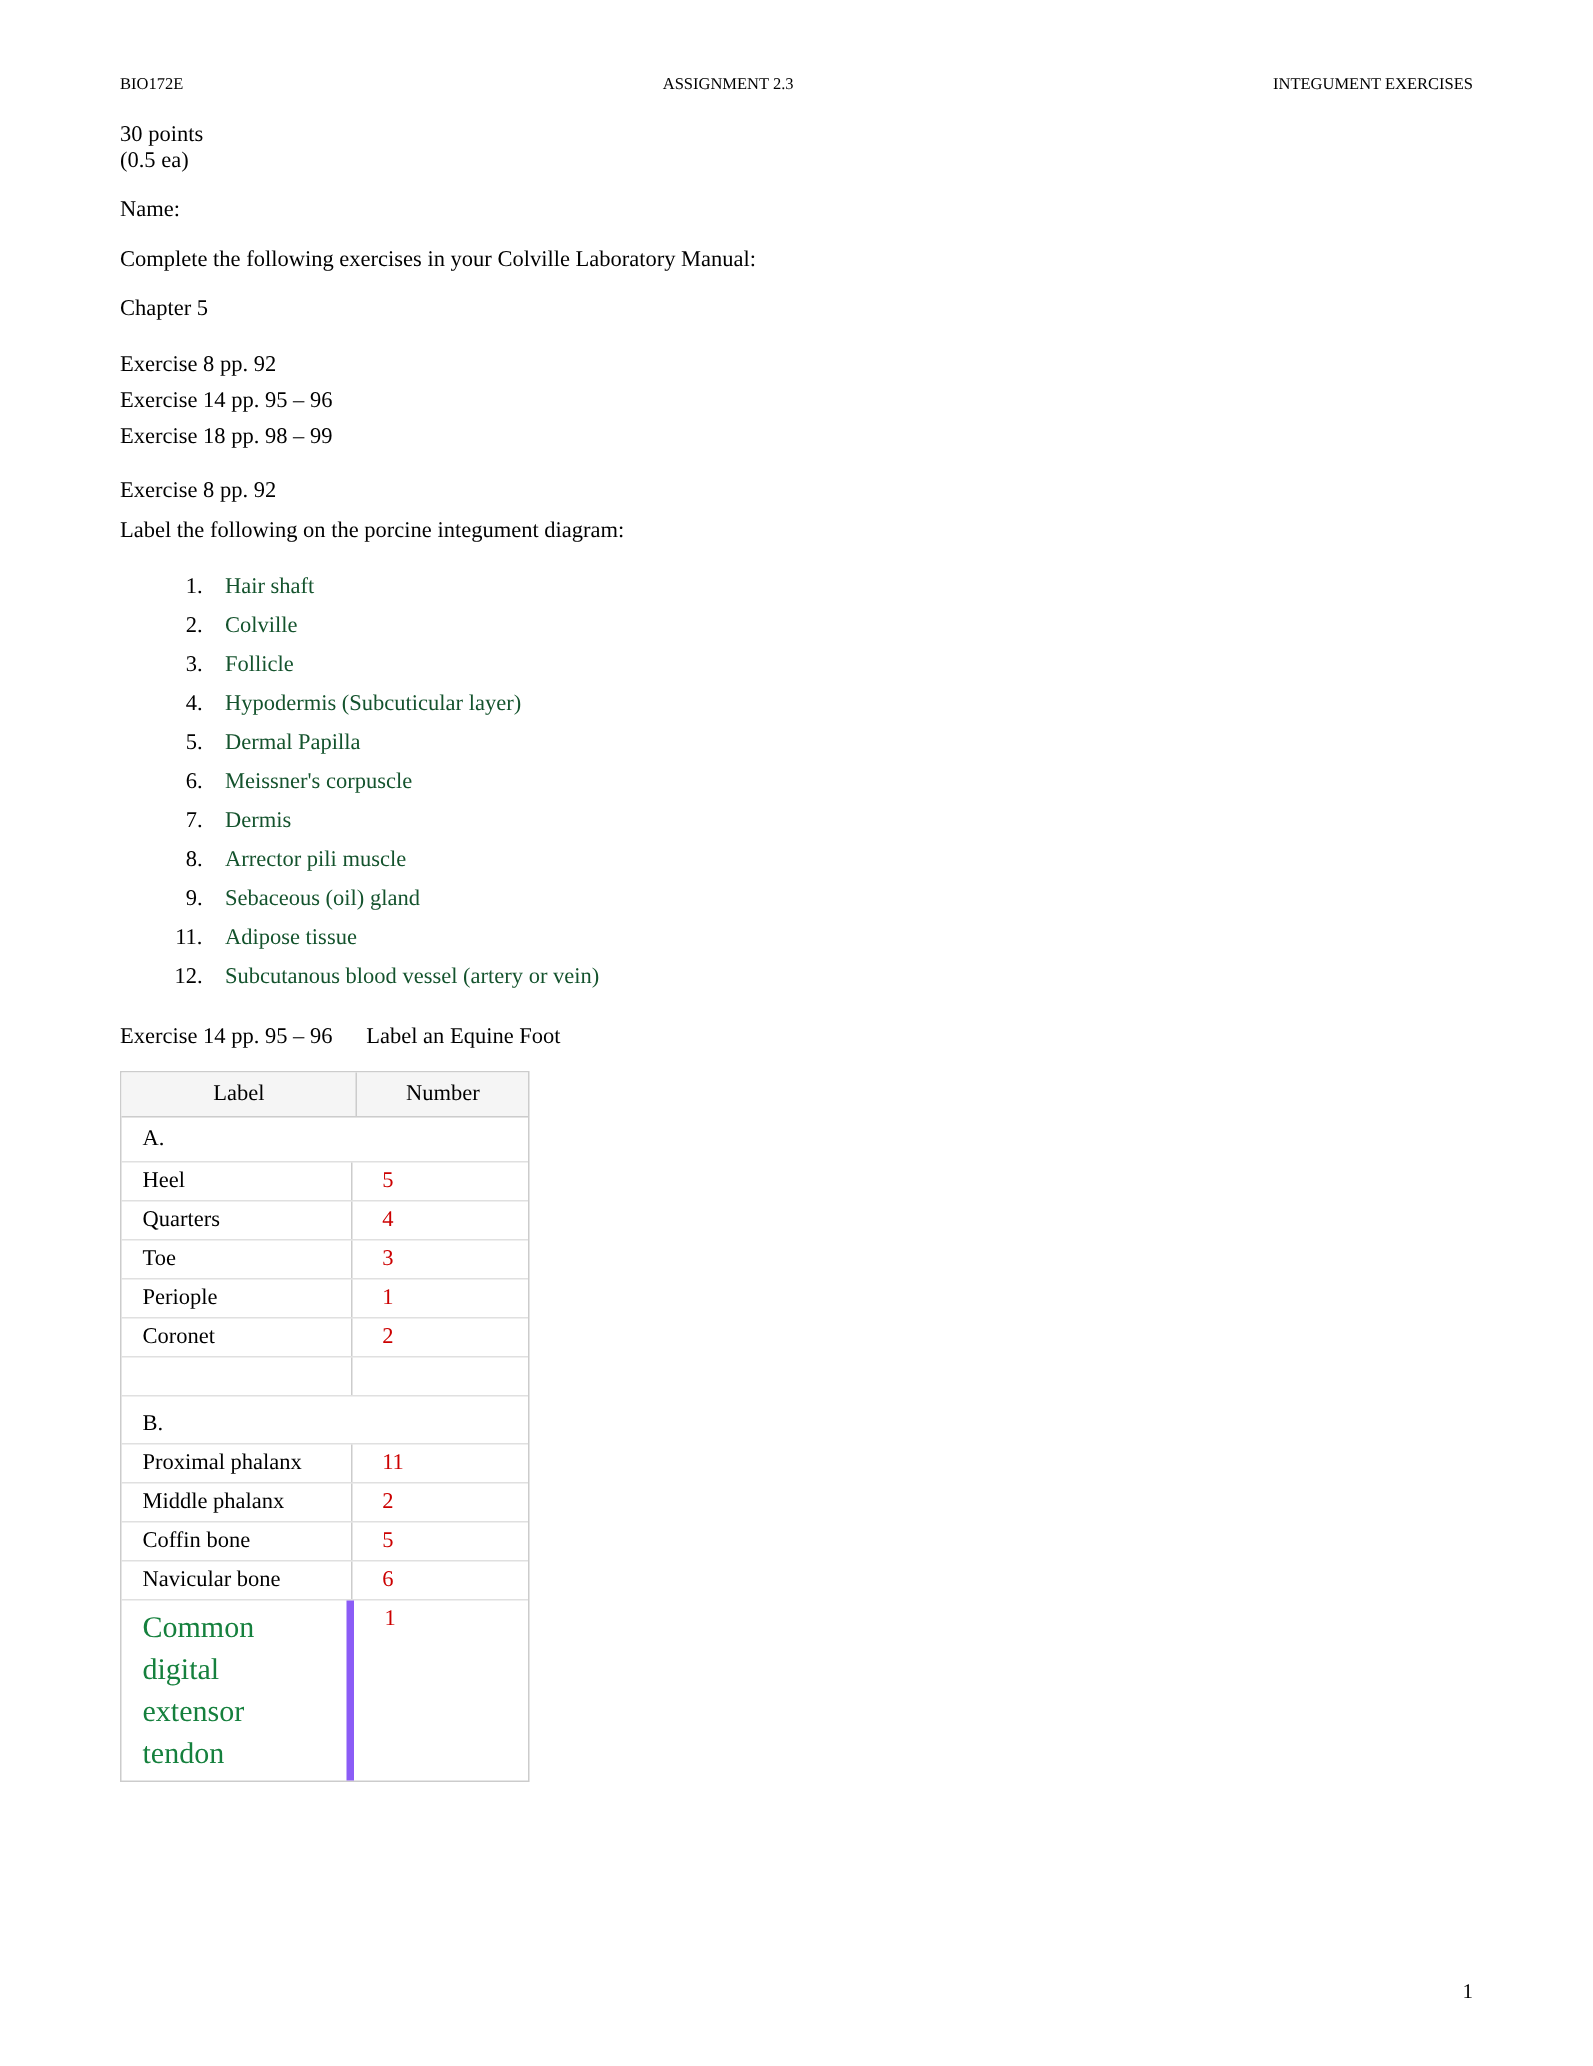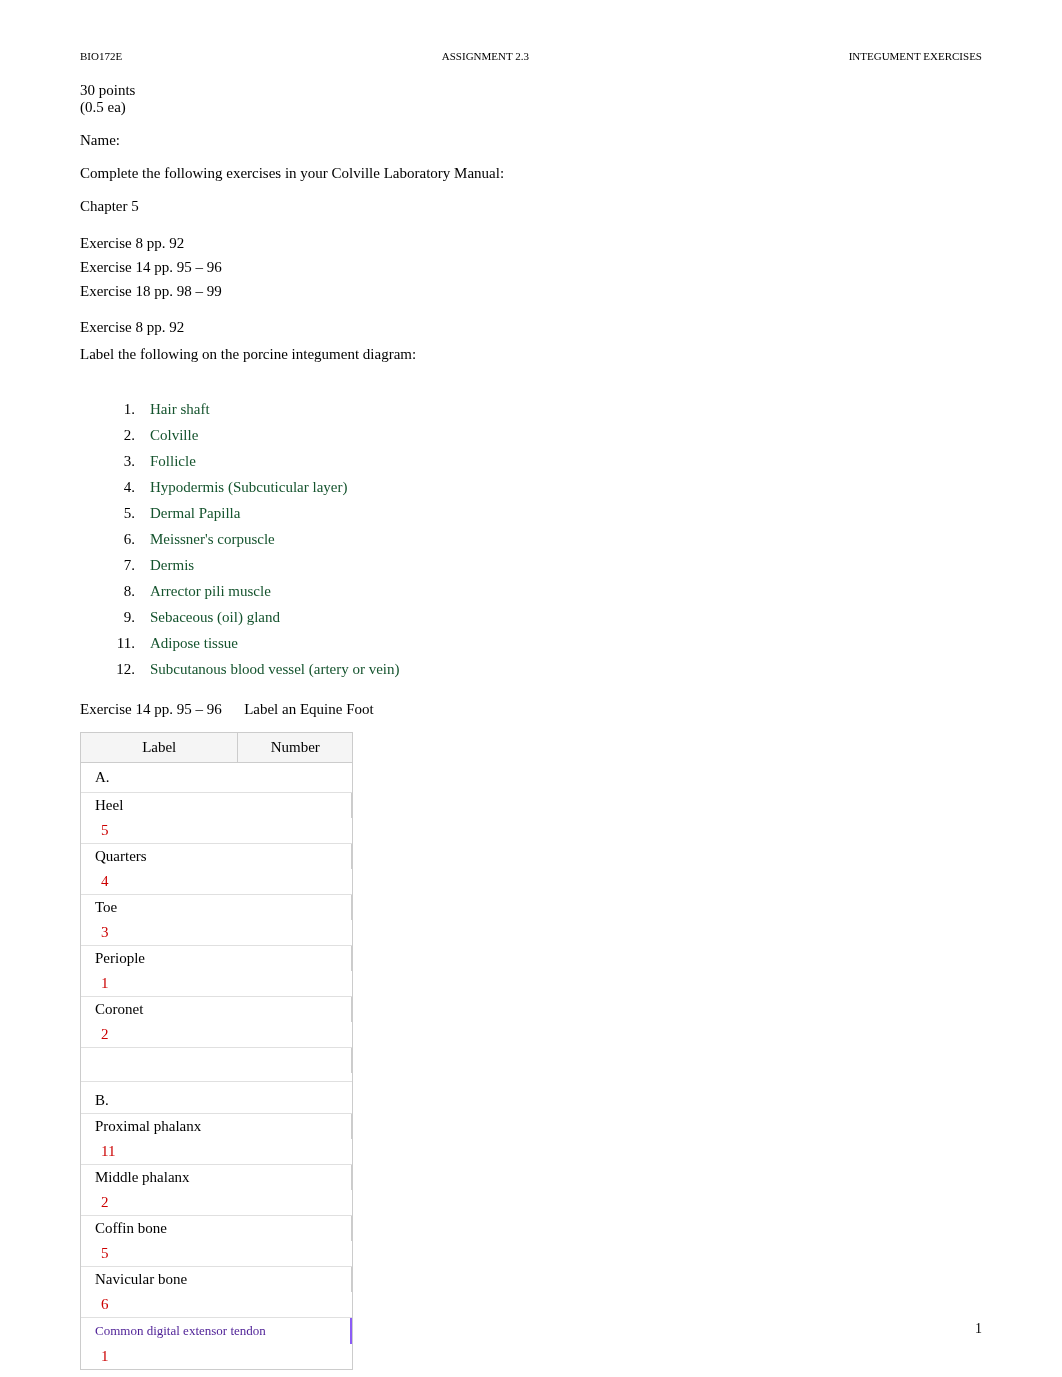--- a/index.html
+++ b/index.html
@@ -48,21 +48,21 @@
     .exercise-list {
       margin-bottom: 16px;
       line-height: 1.6;
     }
 
     .exercise-heading {
       margin-bottom: 10px;
     }
 
     .label-instruction {
-      margin-bottom: 34px;
+      margin-bottom: 16px;
     }
 
     .numbered-list {
       margin-left: 20px;
       margin-bottom: 20px;
     }
 
     .numbered-list li {
       display: flex;
       margin-bottom: 2px;
@@ -116,21 +116,20 @@
     .table-section-header {
       padding: 6px 14px;
       font-size: 15px;
       border-bottom: 1px solid #e0e0e0;
       color: #000;
     }
 
     .table-data-row {
       display: flex;
       border-bottom: 1px solid #e0e0e0;
-      flex-direction: column;
     }
 
     .table-data-row:last-child {
       border-bottom: none;
     }
 
     .table-cell-label {
       flex: 1.5;
       padding: 4px 14px;
       border-right: 1px solid #cccccc;
@@ -155,23 +154,23 @@
     .page-number {
       position: fixed;
       bottom: 40px;
       right: 80px;
       font-size: 14px;
     }
 
     .table-cell-label-multiline {
       flex: 1.5;
       padding: 4px 14px;
-      border-right: 2px solid #8b5cf6;
-      color: #4c1d95;
-      font-size: 13px;
+      border-right: 5px solid #8b5cf6;
+      color: #15803d;
+      font-size: 20px;
       line-height: 1.4;
     }
   </style>
 </head>
 <body>
 
 <div class="header">
   <span class="header-left">BIO172E</span>
   <span class="header-center">ASSIGNMENT 2.3</span>
   <span class="header-right">INTEGUMENT EXERCISES</span>

